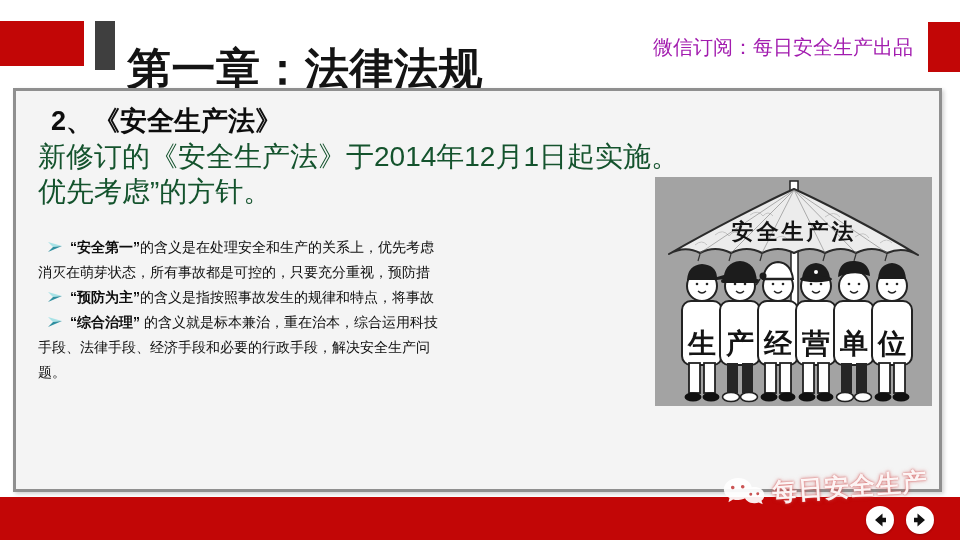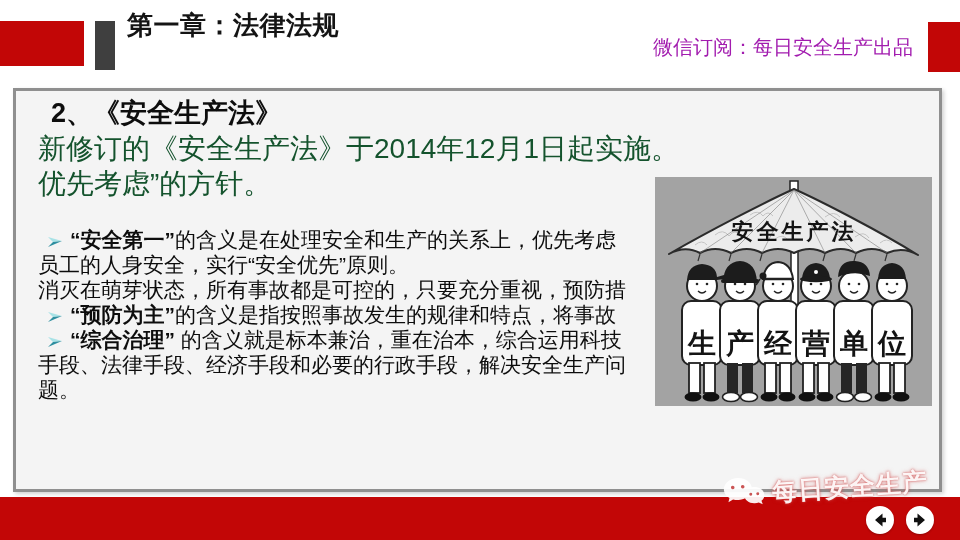--- a/index.html
+++ b/index.html
@@ -3,33 +3,33 @@
 <meta charset="utf-8">
 <style>
   html,body{margin:0;padding:0;}
   body{
     width:960px;height:540px;position:relative;overflow:hidden;background:#ffffff;
     font-family:"Liberation Sans","DejaVu Sans",sans-serif;color:#111;
   }
   
   .hdr-red-left{position:absolute;left:0;top:21px;width:84px;height:45px;background:#c20606;}
   .hdr-bar{position:absolute;left:95px;top:21px;width:20px;height:49px;background:#3f3f3f;}
-  .hdr-title{position:absolute;left:127px;top:8px;font-size:26px;font-weight:bold;color:#141414;letter-spacing:0.5px;white-space:nowrap;}
+  .hdr-title{position:absolute;left:127px;top:40px;font-size:44px;font-weight:bold;color:#141414;letter-spacing:0.5px;white-space:nowrap;}
   .hdr-sub{position:absolute;right:47px;top:34px;font-size:20px;color:#a21caf;white-space:nowrap;}
   .hdr-red-right{position:absolute;left:928px;top:22px;width:32px;height:50px;background:#c20606;}
   
   .card{
     position:absolute;left:13px;top:88px;width:929px;height:404px;box-sizing:border-box;
     background:#f4f4f4;border:3px solid #8f8f8f;box-shadow:2px 2px 4px rgba(0,0,0,0.18);
-    padding:4px 0 0 22px;z-index:1;
+    padding:12px 0 0 22px;z-index:1;
   }
   .heading{font-size:27px;font-weight:bold;line-height:36px;margin-left:13px;white-space:nowrap;color:#0d0d0d;}
   .para div{font-size:28px;line-height:35px;white-space:nowrap;color:#14532d;}
   .bullets{margin-top:26px;}
-  .b-line{font-size:21px;line-height:25px;white-space:nowrap;color:#0d0d0d;}
+  .b-line{font-size:14px;line-height:25px;white-space:nowrap;color:#0d0d0d;}
   .b-line b{font-weight:bold;}
   .b-arrow{display:inline-block;vertical-align:-1px;margin:0 7px 0 9px;}
   
   .illu{position:absolute;left:655px;top:177px;width:277px;height:229px;background:#a3a3a3;z-index:2;}
   .illu text{font-family:"Liberation Sans","DejaVu Sans",sans-serif;}
   
   .band{position:absolute;left:0;top:497px;width:960px;height:43px;background:#c20606;z-index:3;}
   .watermark{
     position:absolute;left:722px;top:470px;display:flex;align-items:center;gap:6px;
     transform:rotate(-4deg);z-index:6;pointer-events:none;
@@ -67,21 +67,20 @@
   </div>
 
   <div class="bullets">
 
     <div class="b-line">
       <svg class="b-arrow" width="16" height="14" viewBox="0 0 16 14">
         <polygon points="1,3 15,7 6,8" fill="#a8e2e6"></polygon>
         <polygon points="1,13 15,7 6,8" fill="#2e8fa0"></polygon>
       </svg><b>“安全第一”</b><span>的含义是在处理安全和生产的关系上，优先考虑</span>
     </div>
-    <div class="b-line">员工的人身安全，实行“安全优先”原则。</div>
 
     <div class="b-line">消灭在萌芽状态，所有事故都是可控的，只要充分重视，预防措</div>
     <div class="b-line">
       <svg class="b-arrow" width="16" height="14" viewBox="0 0 16 14">
         <polygon points="1,3 15,7 6,8" fill="#a8e2e6"></polygon>
         <polygon points="1,13 15,7 6,8" fill="#2e8fa0"></polygon>
       </svg><b>“预防为主”</b><span>的含义是指按照事故发生的规律和特点，将事故</span>
     </div>
 
     <div class="b-line">

